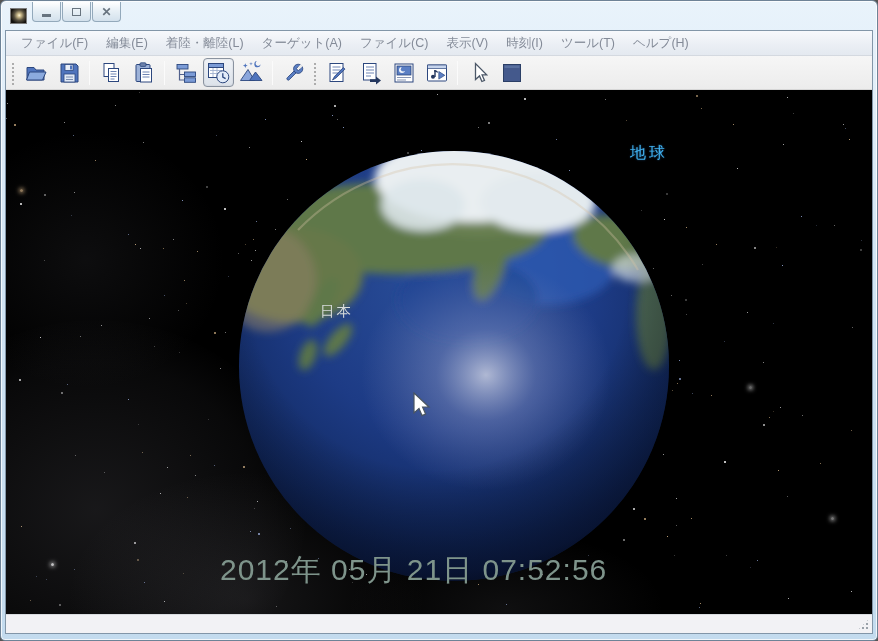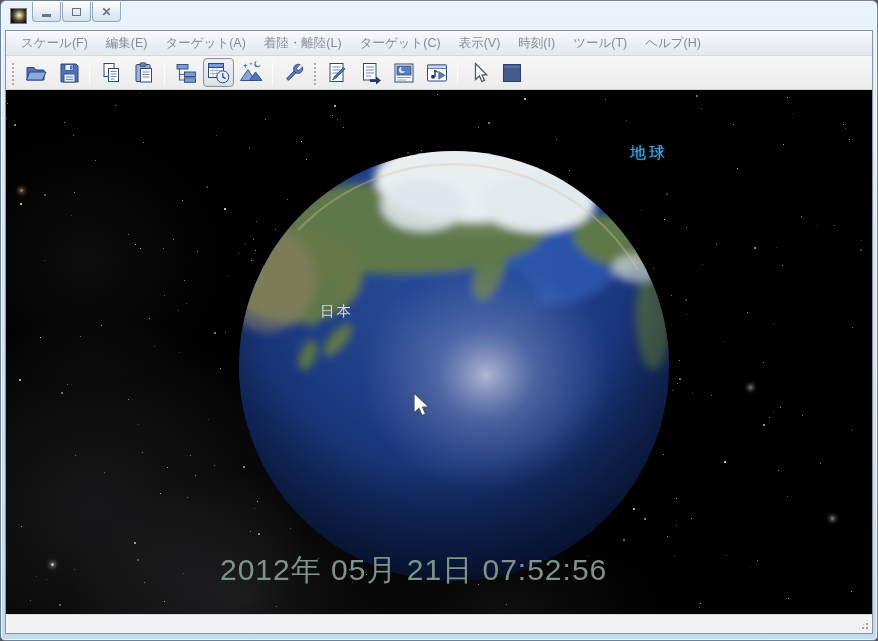--- a/index.html
+++ b/index.html
@@ -117,25 +117,25 @@
         </div>
       <div class="win-btn">
           <span class="glyph-close">✕</span>
         </div>
     </div>
   </div>
 
   <div class="client">
 
     <div class="menubar">
-      <span class="menu-item">スケール(F)</span>
+      <span class="menu-item">ファイル(F)</span>
       <span class="menu-item">編集(E)</span>
+      <span class="menu-item">着陸・離陸(L)</span>
       <span class="menu-item">ターゲット(A)</span>
-      <span class="menu-item">着陸・離陸(L)</span>
-      <span class="menu-item">ターゲット(C)</span>
+      <span class="menu-item">ファイル(C)</span>
       <span class="menu-item">表示(V)</span>
       <span class="menu-item">時刻(I)</span>
       <span class="menu-item">ツール(T)</span>
       <span class="menu-item">ヘルプ(H)</span>
     </div>
 
     <div class="toolbar">
       <div class="grip"></div>
 
       <div class="tb-btn">

